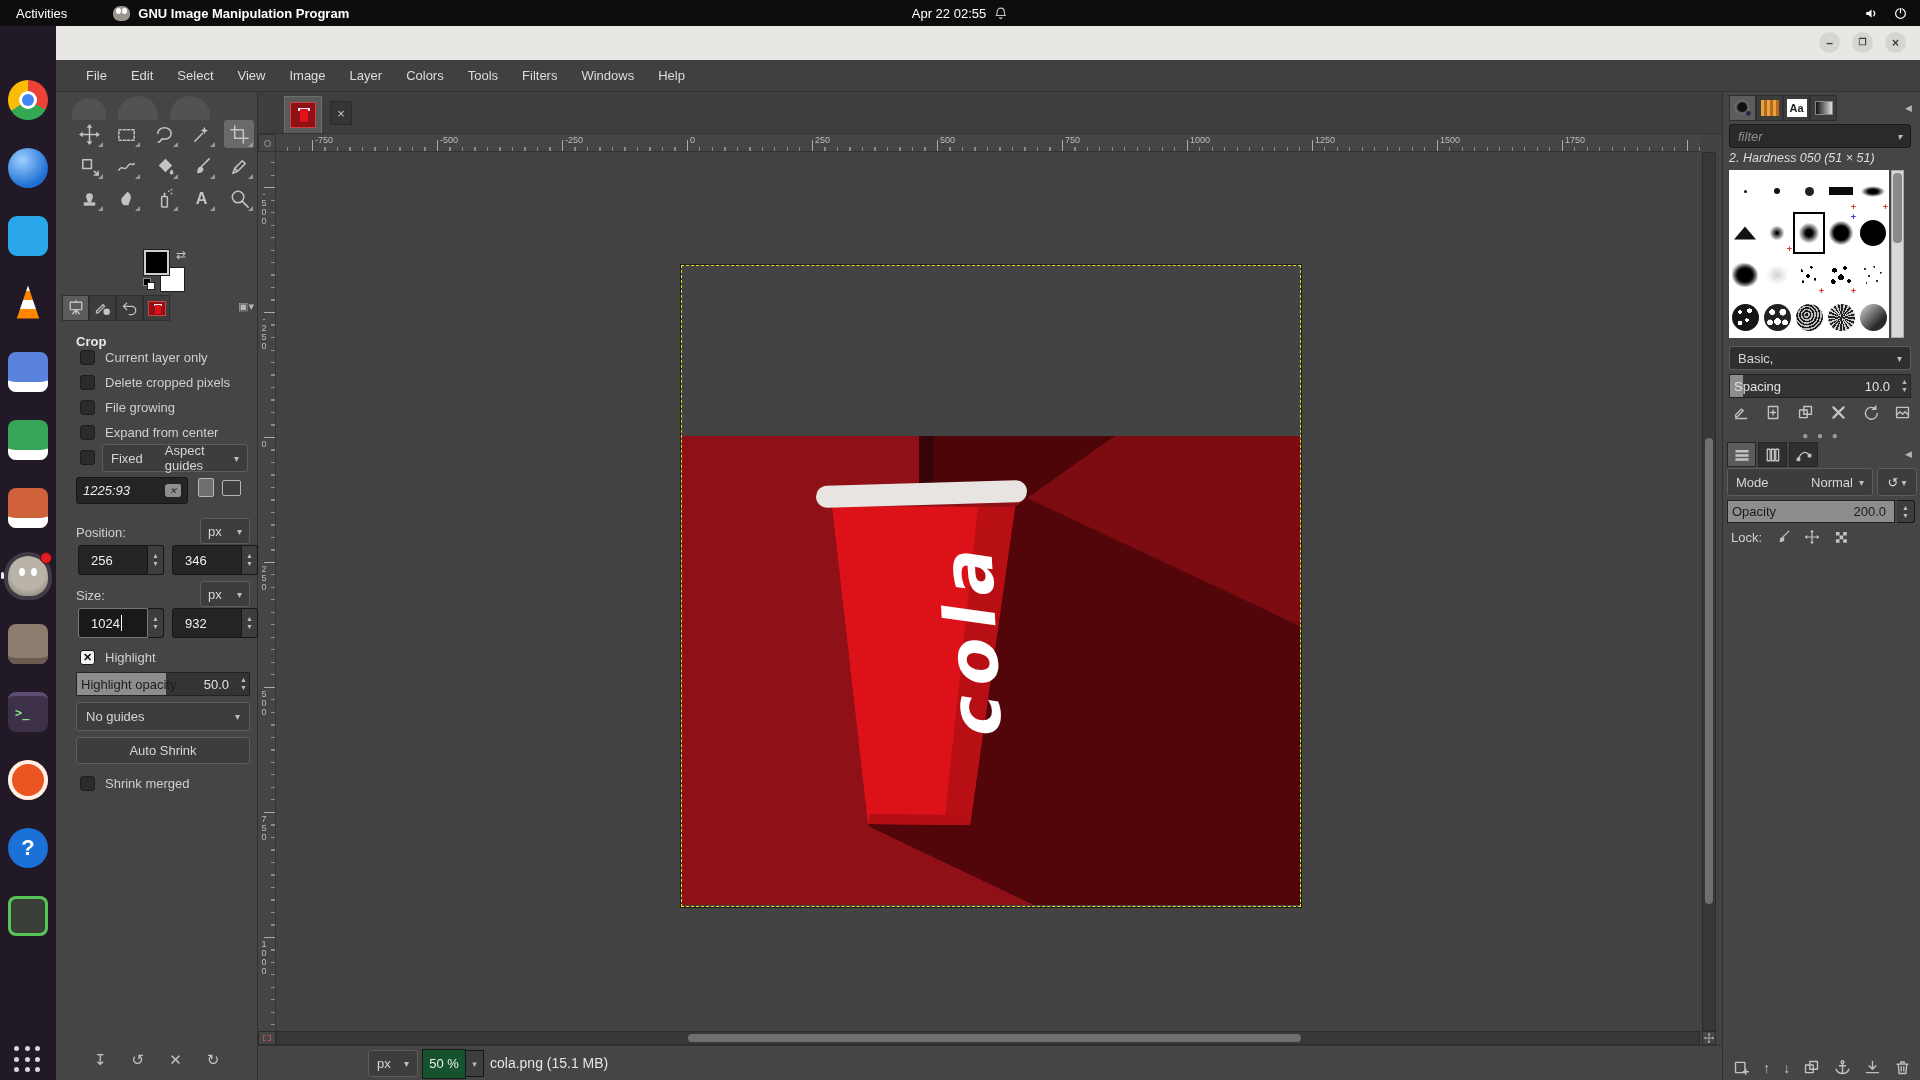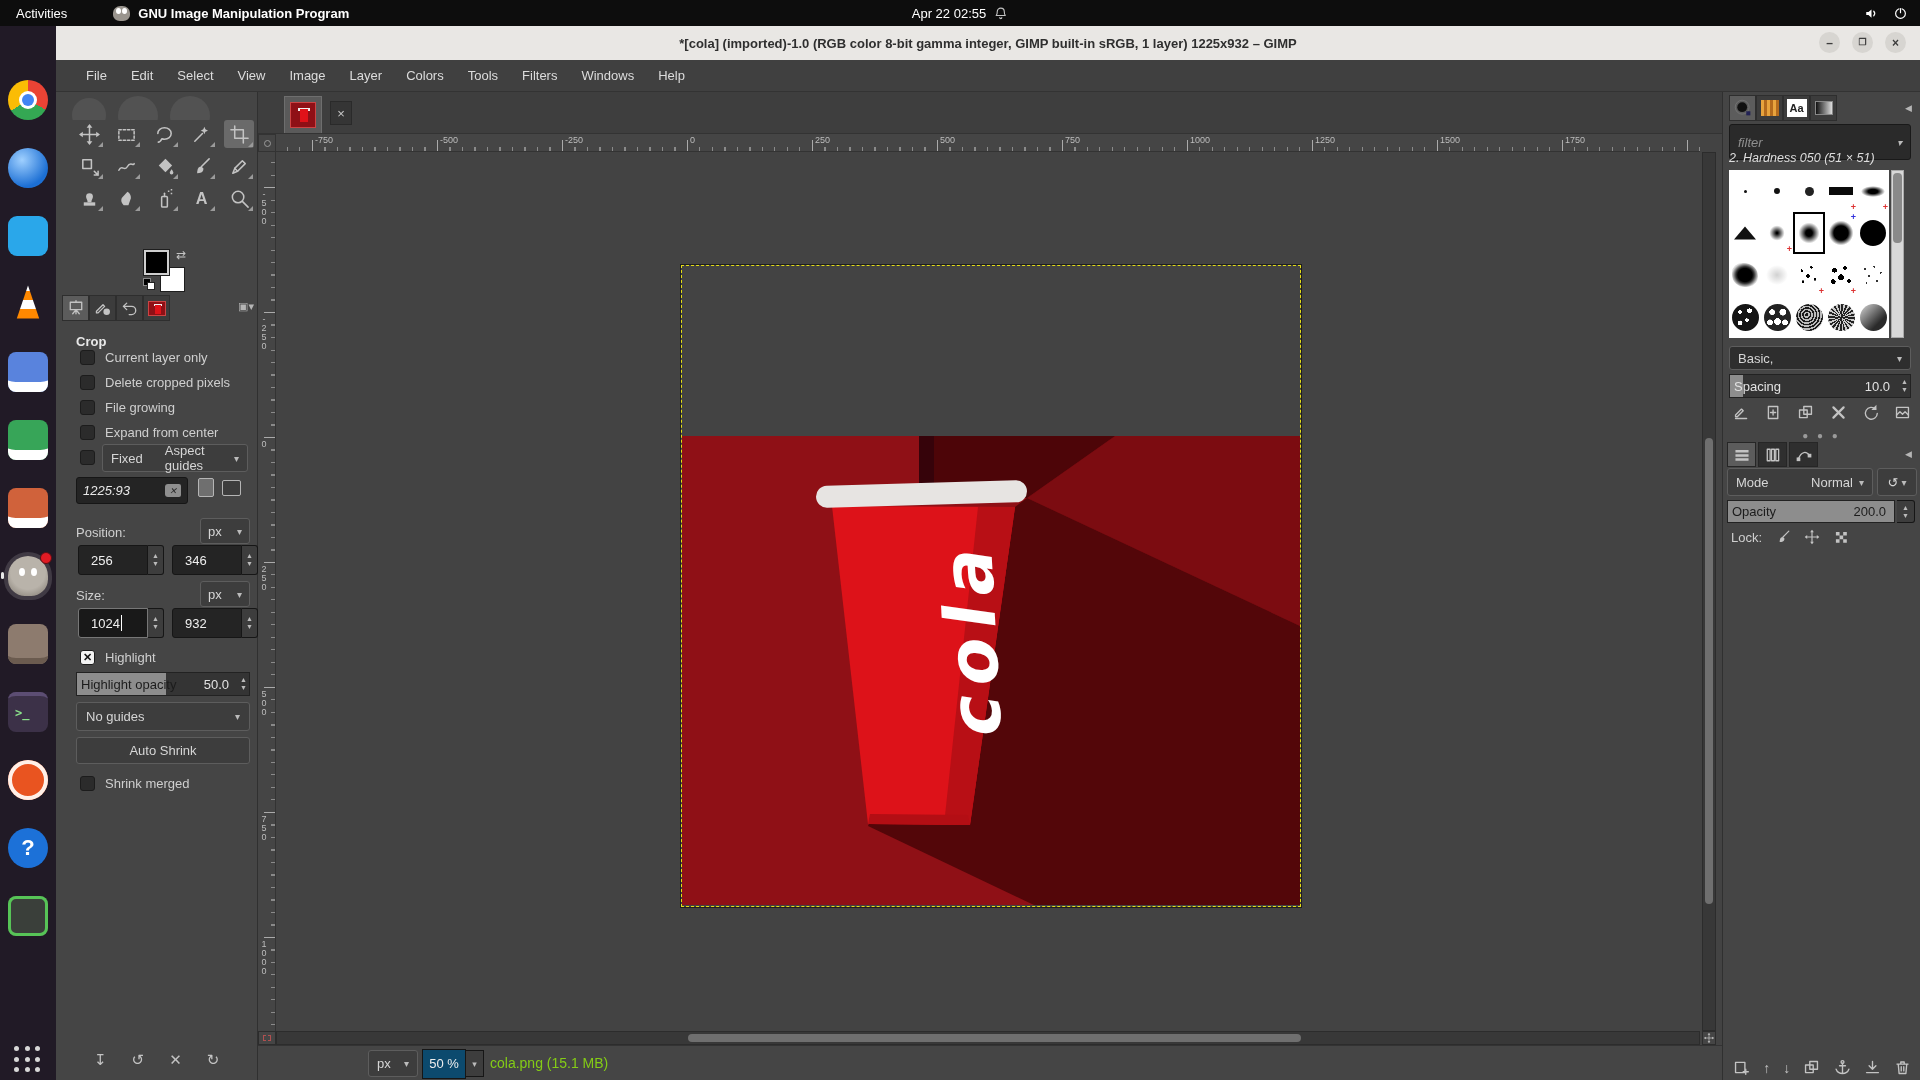--- a/index.html
+++ b/index.html
@@ -154,36 +154,36 @@
   #navbtn { position:absolute; right:6px; bottom:35px; width:14px; height:14px; background:#454545; border:1px solid #2c2c2c;
             display:flex; align-items:center; justify-content:center; }
   #qmask { position:absolute; left:0; bottom:35px; width:18px; height:14px; background:#454545; border:1px solid #2c2c2c;
            display:flex; align-items:center; justify-content:center; }
   #qmask i { width:8px; height:6px; border:1px dashed #b05050; }
   
   #statusbar { position:absolute; left:0; bottom:0; width:100%; height:35px; background:#454545; border-top:1px solid #333;
                display:flex; align-items:center; }
   #unit-combo { position:absolute; left:110px; top:4px; width:50px; height:27px; padding:0 8px; }
   #zoom-combo { position:absolute; left:164px; top:4px; height:27px; display:flex; align-items:center; }
-  #zoom-entry { width:44px; height:30px; background:#0c4a6e; border:1px solid #161616; color:#eee;
+  #zoom-entry { width:44px; height:30px; background:#14532d; border:1px solid #161616; color:#eee;
                 display:flex; align-items:center; justify-content:center; }
   #zoom-chev { width:18px; height:27px; background:#3d3d3d; border:1px solid #161616; border-left:none;
                display:flex; align-items:center; justify-content:center; font-size:9px; color:#bbb; }
-  #status-msg { position:absolute; left:232px; top:9px; color:#84cc16; font-size:14px; }
+  #status-msg { position:absolute; left:232px; top:9px; color:#e5e5e5; font-size:14px; }
 
   
   #rightpanel { position:absolute; left:1722px; top:92px; width:198px; height:988px; background:#454545; border-left:1px solid #303030; }
   .rtab { position:absolute; width:27px; height:26px; background:#3c3c3c; border:1px solid #2e2e2e;
           display:flex; align-items:center; justify-content:center; }
   .rtab.active { background:#5c5c5c; }
   #pattern-ic { width:18px; height:16px; background:repeating-linear-gradient(90deg,#e8a33d 0 3px,#b36a1d 3px 6px); }
   #gradient-ic { width:18px; height:14px; background:linear-gradient(90deg,#111,#ddd); border:1px solid #888; }
   #font-ic { font-size:11px; color:#222; background:#fff; width:20px; height:18px; display:flex; align-items:center; justify-content:center; font-weight:bold;}
   .collapse-btn { position:absolute; right:8px; color:#b5b5b5; font-size:9px; }
-  #filter-box { position:absolute; left:6px; top:32px; width:182px; height:36px; background:#2a2a2a; border:1px solid #191919;
+  #filter-box { position:absolute; left:6px; top:32px; width:182px; height:24px; background:#2a2a2a; border:1px solid #191919;
                 border-radius:3px; display:flex; align-items:center; padding:0 8px; color:#8f8f8f; font-style:italic; }
   #brush-name { position:absolute; left:6px; top:59px; font-style:italic; color:#dedede; font-size:12.5px; }
   #brushgrid { position:absolute; left:6px; top:78px; width:160px; height:168px; background:#ffffff;
                display:grid; grid-template-columns:repeat(5,1fr); grid-template-rows:repeat(4,1fr); }
   .bcell { position:relative; display:flex; align-items:center; justify-content:center; }
   .bcell.sel { outline:2px solid #000; outline-offset:-2px; }
   .bmark { position:absolute; right:1px; bottom:0; font-size:9px; font-weight:bold; color:#d33; }
   .bmark.blue { color:#33d; top:0; bottom:auto; }
   #brushscroll { position:absolute; left:168px; top:78px; width:13px; height:168px; background:#d8d8d8; border:1px solid #aaa; }
   #brushscroll .thumb { position:absolute; left:1px; top:2px; width:9px; height:70px; background:#8a8a8a; border-radius:4px; }
@@ -270,21 +270,20 @@
       <span></span>
       <span></span>
       <span></span>
       <span></span>
       <span></span>
       <span></span>
     </div>
   </div>
 
 <div id="titlebar">
-  <span>*[cola] (imported)-1.0 (RGB color 8-bit gamma integer, GIMP built-in sRGB, 1 layer) 1225x932 – GIMP</span>
   <span id="win-controls">
     <span class="winbtn">–</span>
     <span class="winbtn" style="font-size:9px">❐</span>
     <span class="winbtn">×</span>
   </span>
 </div>
 <div id="menubar">
     <span class="menu-item">File</span>
     <span class="menu-item">Edit</span>
     <span class="menu-item">Select</span>

